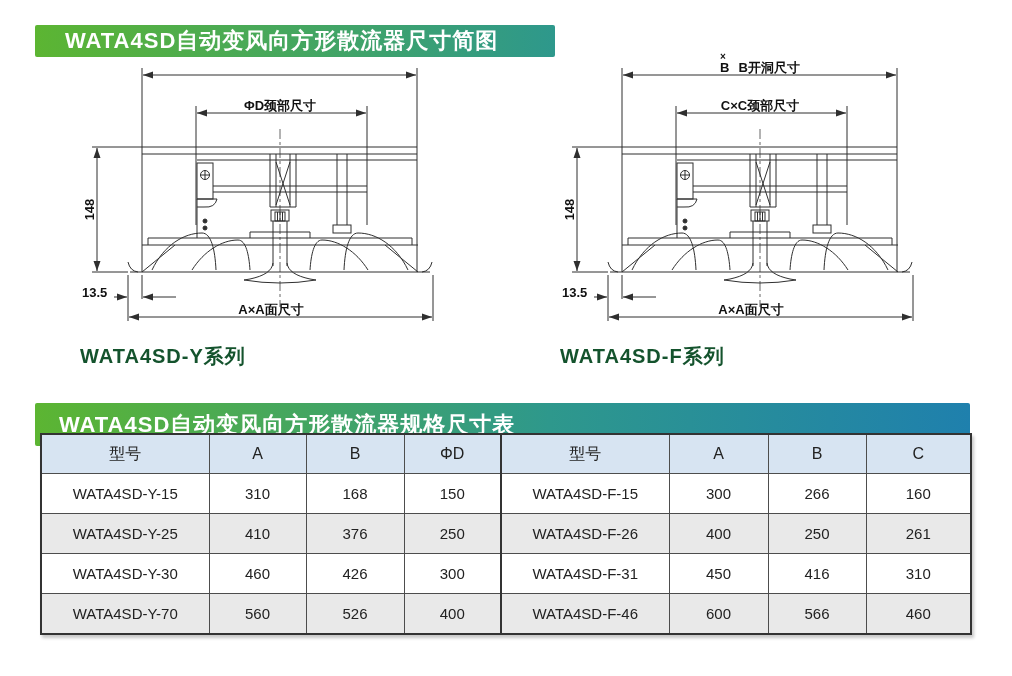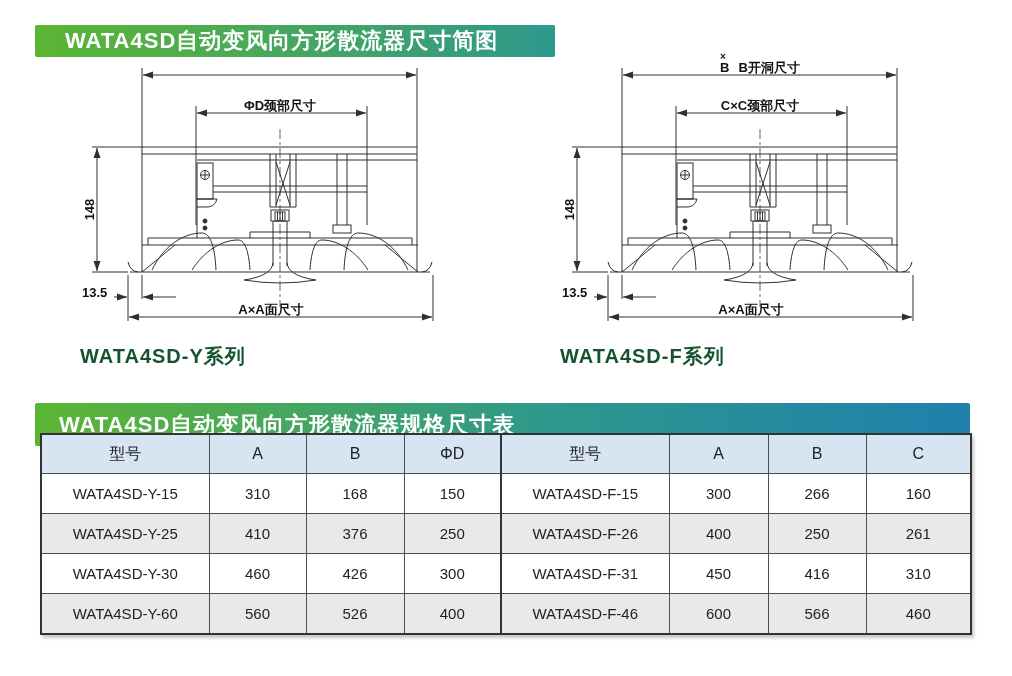--- a/index.html
+++ b/index.html
@@ -222,21 +222,21 @@
       <td>WATA4SD-Y-30</td>
       <td>460</td>
       <td>426</td>
       <td>300</td>
       <td>WATA4SD-F-31</td>
       <td>450</td>
       <td>416</td>
       <td>310</td>
     </tr>
     <tr>
-      <td>WATA4SD-Y-60</td>
+      <td>WATA4SD-Y-70</td>
       <td>560</td>
       <td>526</td>
       <td>400</td>
       <td>WATA4SD-F-46</td>
       <td>600</td>
       <td>566</td>
       <td>460</td>
     </tr>
   </tbody>
 </table>

